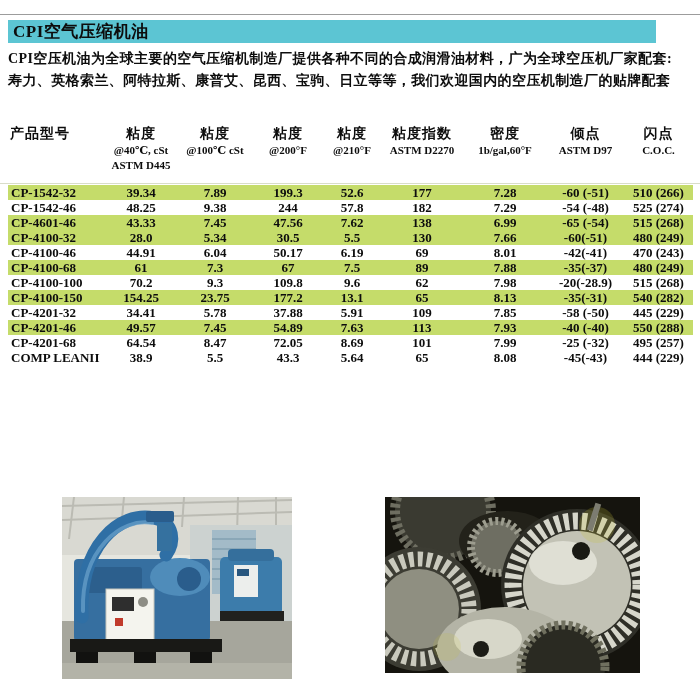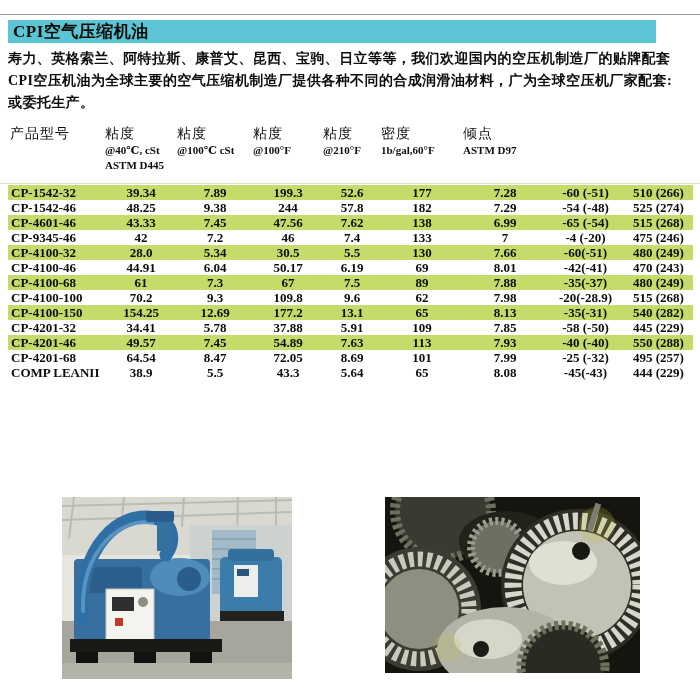--- a/index.html
+++ b/index.html
@@ -24,23 +24,23 @@
     font-size:14px; font-weight:700; line-height:22px;
     letter-spacing:0.4px; white-space:nowrap;
   }
 
   .grid9 {
     display:grid;
     grid-template-columns:97px 72px 76px 70px 58px 82px 84px 77px 69px;
   }
 
   .thead { position:absolute; left:8px; top:124px; width:685px; }
-  .hcell { text-align:left; }
+  .hcell { text-align:center; }
   .hcell.left { text-align:left; padding-left:2px; }
-  .htitle { font-size:14px; font-weight:400; line-height:19px; letter-spacing:1px; }
+  .htitle { font-size:14px; font-weight:700; line-height:19px; letter-spacing:1px; }
   .hsub   { font-size:11px; font-weight:700; line-height:15px; white-space:nowrap; }
 
   .tline { position:absolute; left:0; top:183px; width:700px; height:1px; background:#d9ddc9; }
 
   .tbody { position:absolute; left:8px; top:185px; width:685px; }
   .trow  { height:15px; align-items:center; }
   .trow.hl { background:#c5dc6a; }
   .tcell { font-size:13px; font-weight:700; text-align:center; white-space:nowrap; }
   .tcell.model { text-align:left; padding-left:3px; }
 
@@ -54,53 +54,60 @@
 
 <div class="page">
 
   <div class="topline"></div>
 
   <div class="titlebar">
     <span>CPI空气压缩机油</span>
   </div>
 
   <div class="intro">
+    <div class="introline"> CPI空压机油为全球主要的空气压缩机制造厂提供各种不同的合成润滑油材料，广为全球空压机厂家配套:</div>
     <div class="introline">寿力、英格索兰、阿特拉斯、康普艾、昆西、宝驹、日立等等，我们欢迎国内的空压机制造厂的贴牌配套</div>
-    <div class="introline"> CPI空压机油为全球主要的空气压缩机制造厂提供各种不同的合成润滑油材料，广为全球空压机厂家配套:</div>
-    <div class="introline">或委托生产。</div>
   </div>
 
   <div class="thead grid9">
       <div class="hcell left">
         <div class="htitle">产品型号</div>
       </div>
       <div class="hcell">
         <div class="htitle">粘度</div>
         <div class="hsub">@40℃, cSt</div>
         <div class="hsub">ASTM D445</div>
       </div>
       <div class="hcell">
         <div class="htitle">粘度</div>
         <div class="hsub">@100℃ cSt</div>
       </div>
       <div class="hcell">
         <div class="htitle">粘度</div>
-        <div class="hsub">@100°F</div>
+        <div class="hsub">@200°F</div>
       </div>
       <div class="hcell">
         <div class="htitle">粘度</div>
         <div class="hsub">@210°F</div>
       </div>
       <div class="hcell">
+        <div class="htitle">粘度指数</div>
+        <div class="hsub">ASTM D2270</div>
+      </div>
+      <div class="hcell">
         <div class="htitle">密度</div>
         <div class="hsub">1b/gal,60°F</div>
       </div>
       <div class="hcell">
         <div class="htitle">倾点</div>
         <div class="hsub">ASTM D97</div>
+      </div>
+      <div class="hcell">
+        <div class="htitle">闪点</div>
+        <div class="hsub">C.O.C.</div>
       </div>
     </div>
   <div class="tline"></div>
   <div class="tbody">
       <div class="trow grid9 hl">
         <div class="tcell model">CP-1542-32</div>
         <div class="tcell">39.34</div>
         <div class="tcell">7.89</div>
         <div class="tcell">199.3</div>
         <div class="tcell">52.6</div>
@@ -124,31 +131,20 @@
         <div class="tcell model">CP-4601-46</div>
         <div class="tcell">43.33</div>
         <div class="tcell">7.45</div>
         <div class="tcell">47.56</div>
         <div class="tcell">7.62</div>
         <div class="tcell">138</div>
         <div class="tcell">6.99</div>
         <div class="tcell">-65 (-54)</div>
         <div class="tcell">515 (268)</div>
       </div>
-      <div class="trow grid9">
-        <div class="tcell model">CP-9345-46</div>
-        <div class="tcell">42</div>
-        <div class="tcell">7.2</div>
-        <div class="tcell">46</div>
-        <div class="tcell">7.4</div>
-        <div class="tcell">133</div>
-        <div class="tcell">7</div>
-        <div class="tcell">-4 (-20)</div>
-        <div class="tcell">475 (246)</div>
-      </div>
       <div class="trow grid9 hl">
         <div class="tcell model">CP-4100-32</div>
         <div class="tcell">28.0</div>
         <div class="tcell">5.34</div>
         <div class="tcell">30.5</div>
         <div class="tcell">5.5</div>
         <div class="tcell">130</div>
         <div class="tcell">7.66</div>
         <div class="tcell">-60(-51)</div>
         <div class="tcell">480 (249)</div>
@@ -182,21 +178,21 @@
         <div class="tcell">109.8</div>
         <div class="tcell">9.6</div>
         <div class="tcell">62</div>
         <div class="tcell">7.98</div>
         <div class="tcell">-20(-28.9)</div>
         <div class="tcell">515 (268)</div>
       </div>
       <div class="trow grid9 hl">
         <div class="tcell model">CP-4100-150</div>
         <div class="tcell">154.25</div>
-        <div class="tcell">12.69</div>
+        <div class="tcell">23.75</div>
         <div class="tcell">177.2</div>
         <div class="tcell">13.1</div>
         <div class="tcell">65</div>
         <div class="tcell">8.13</div>
         <div class="tcell">-35(-31)</div>
         <div class="tcell">540 (282)</div>
       </div>
       <div class="trow grid9">
         <div class="tcell model">CP-4201-32</div>
         <div class="tcell">34.41</div>

